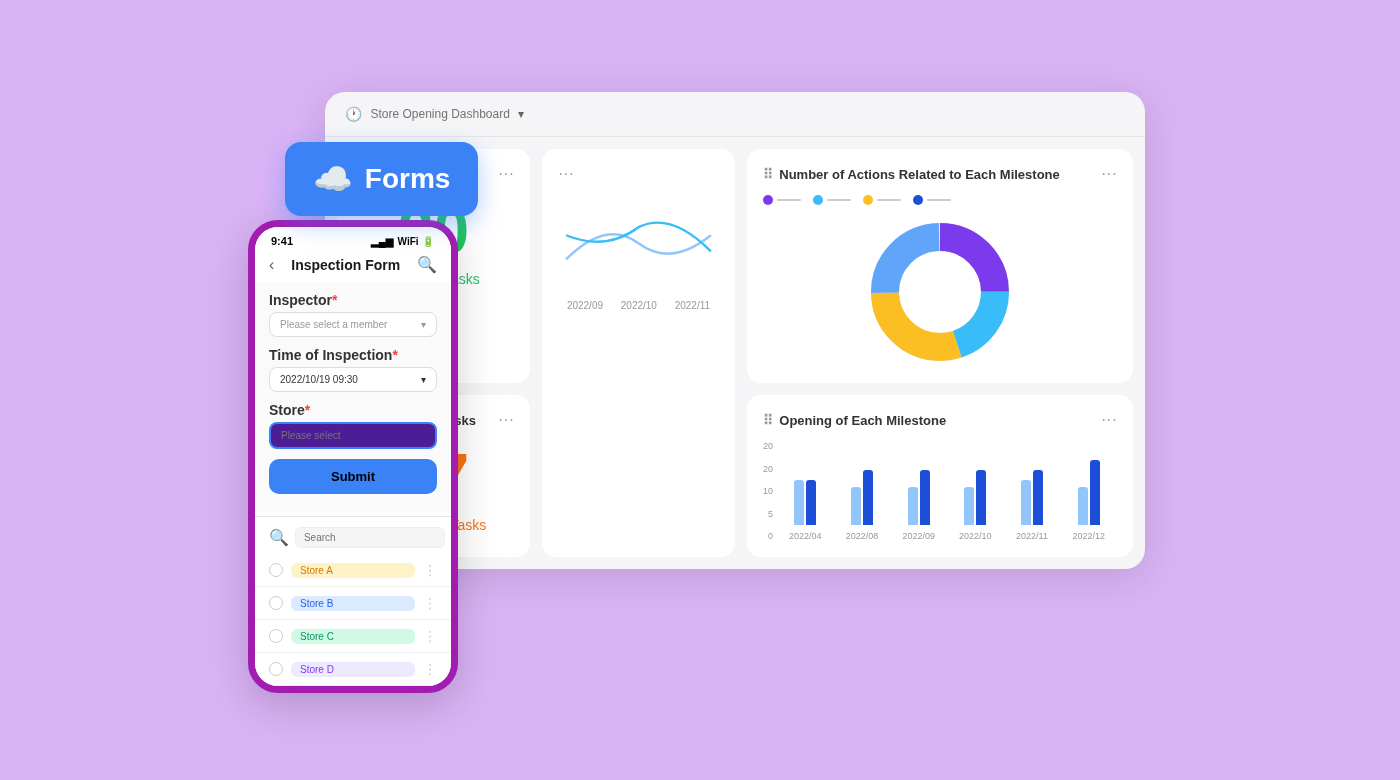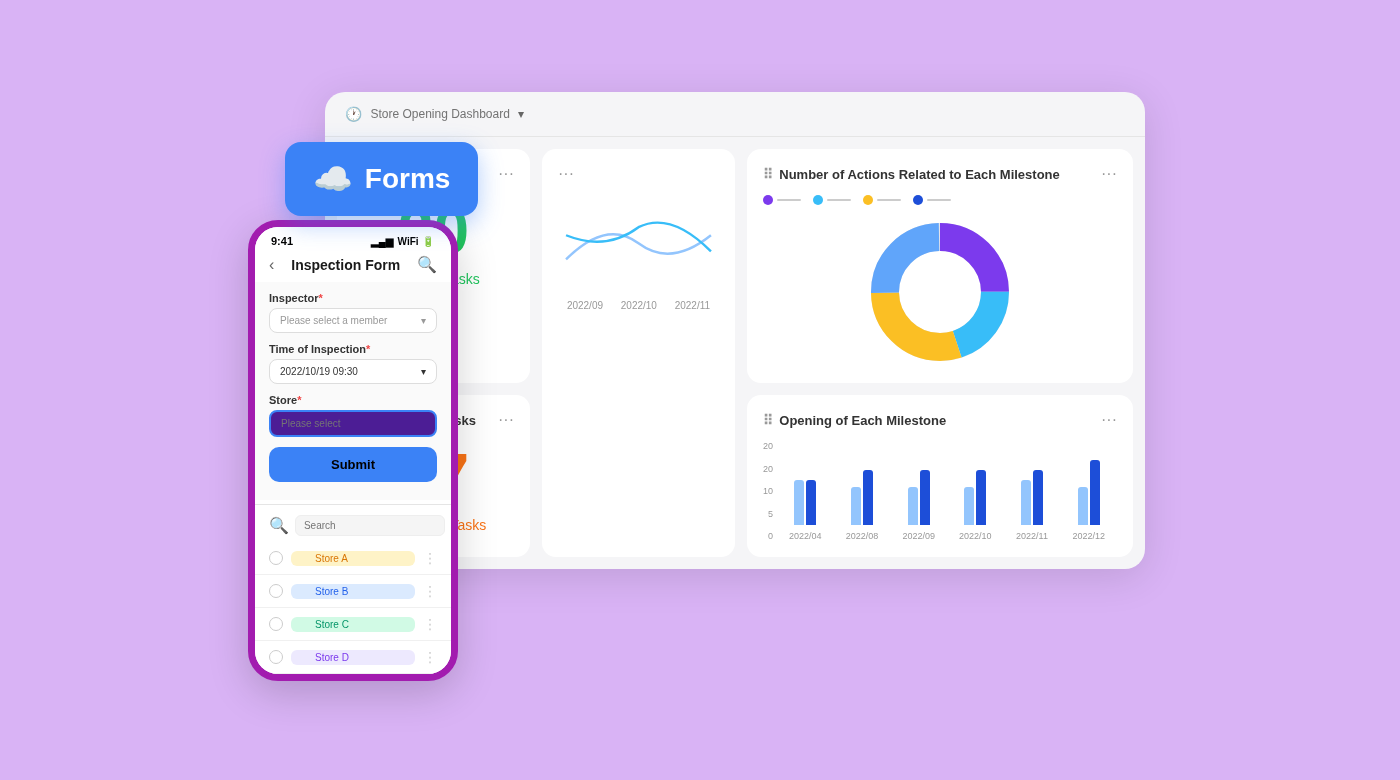--- a/index.html
+++ b/index.html
@@ -269,21 +269,21 @@
     }
     .phone-back { font-size: 16px; color: #666; }
     .phone-title { font-size: 14px; font-weight: 700; color: #1a1a1a; }
     .phone-search { font-size: 16px; color: #666; }
 
     .phone-form {
       padding: 10px 14px;
       background: #fafafa;
     }
     .form-label {
-      font-size: 11px;
+      font-size: 14px;
       font-weight: 600;
       color: #333;
       margin-bottom: 4px;
       display: block;
     }
     .form-label .required { color: #ef4444; }
     .form-select {
       width: 100%;
       border: 1px solid #ddd;
       border-radius: 8px;
@@ -368,21 +368,21 @@
     }
     .store-radio {
       width: 14px;
       height: 14px;
       border-radius: 50%;
       border: 1.5px solid #ccc;
       flex-shrink: 0;
     }
     .store-tag {
       border-radius: 6px;
-      padding: 2px 24px;
+      padding: 2px 9px;
       font-size: 10px;
       font-weight: 500;
       flex: 1;
     }
     .tag-yellow { background: #fef3c7; color: #d97706; }
     .tag-blue { background: #dbeafe; color: #2563eb; }
     .tag-green { background: #d1fae5; color: #059669; }
     .tag-purple { background: #ede9fe; color: #7c3aed; }
     .store-dots { color: #ccc; font-size: 14px; margin-left: auto; }
   </style>

